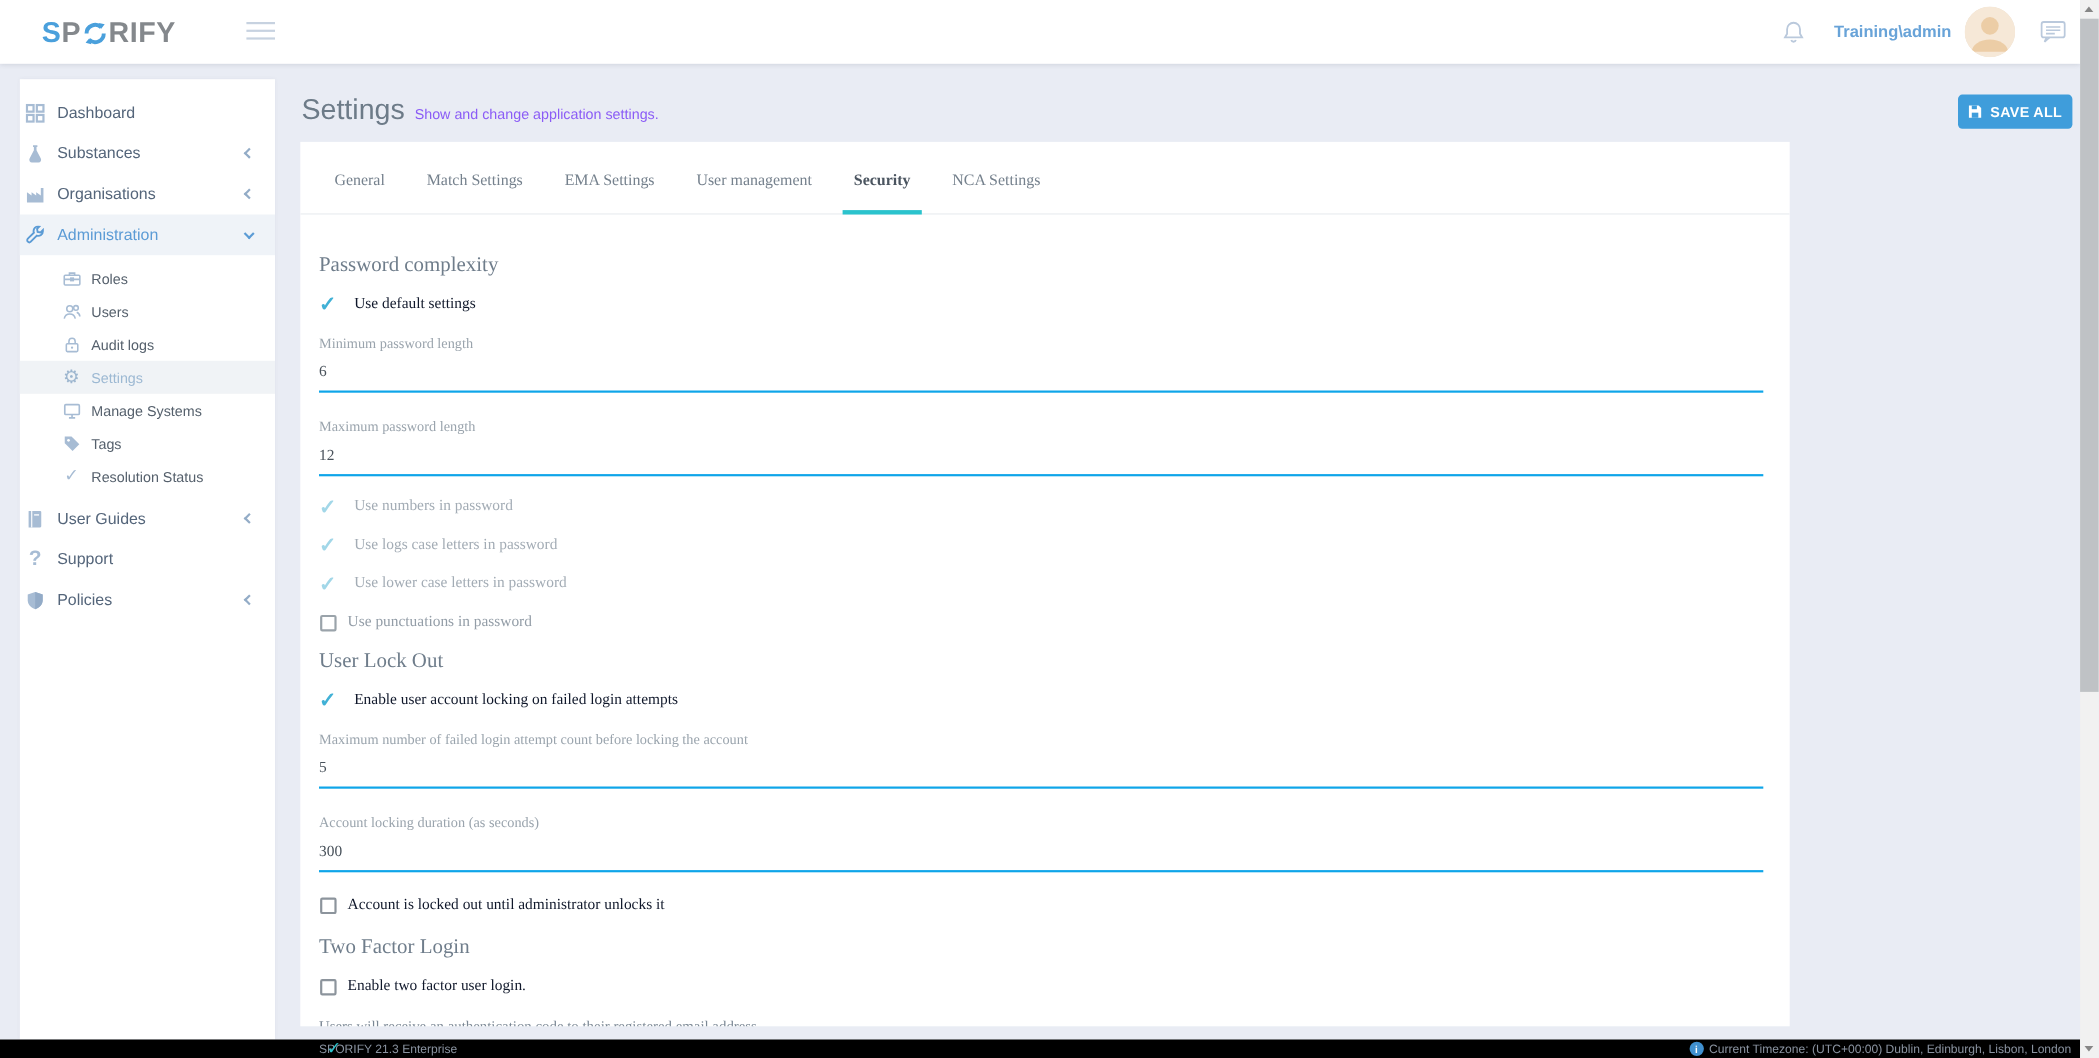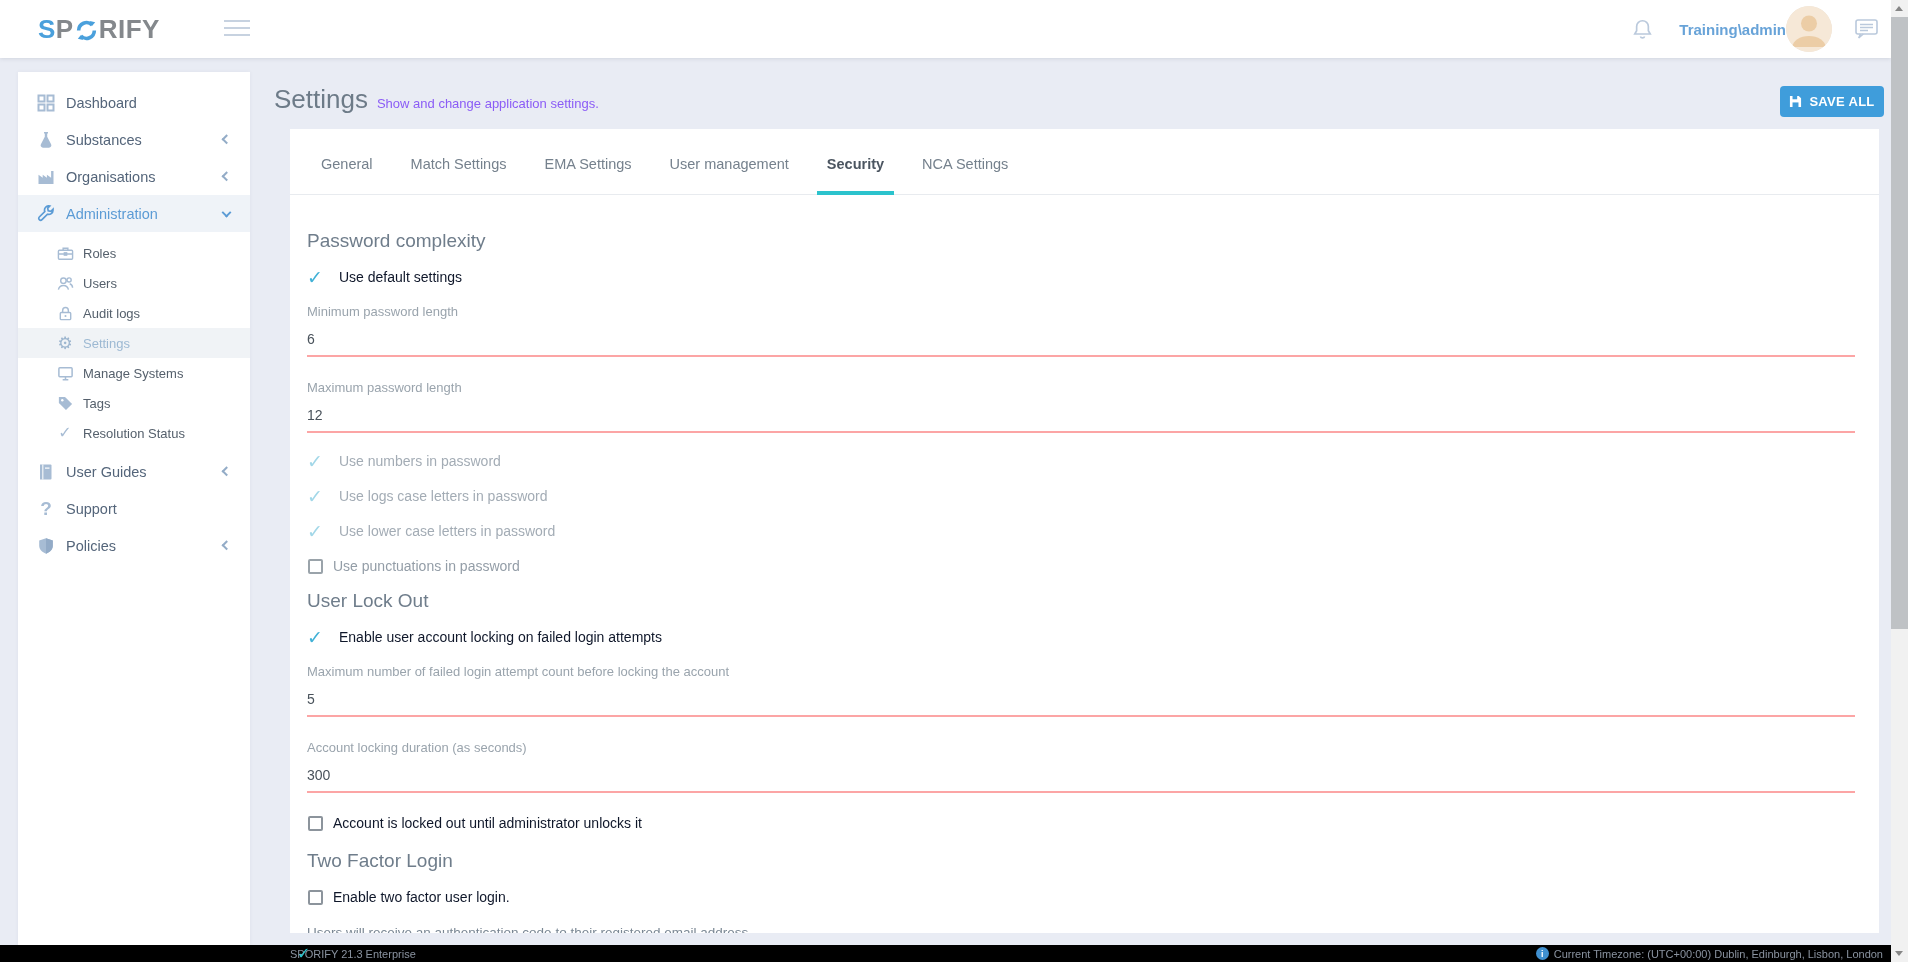--- a/index.html
+++ b/index.html
@@ -15,30 +15,30 @@
     display:flex; align-items:center;
   }
   .logo { margin-left:38px; font-size:26px; font-weight:800; letter-spacing:.5px; display:flex; align-items:center; }
   .logo .blue { color:#4aa0dc; }
   .logo .gray { color:#84888c; }
   .logo svg { margin:2px 1px 0 1px; }
   .hamburger { position:absolute; left:224px; top:20px; width:26px; height:18px; cursor:pointer; }
   .hamburger div { height:2px; background:#c7d2e0; margin-bottom:5px; }
   .nav-right { position:absolute; right:6px; top:0; height:58px; display:flex; align-items:center; }
   .bell { margin-right:26px; }
-  .username { margin-right:0; font-size:15px; font-weight:700; color:#68a3d8; }
+  .username { margin-right:12px; font-size:15px; font-weight:700; color:#68a3d8; }
   .avatar { width:46px; height:46px; border-radius:50%; overflow:hidden; margin-right:22px; box-shadow:0 0 0 1px #eee2d4 inset; }
   .chat { margin-right:6px; }
 
   
   .sidebar {
     position:absolute; left:18px; top:72px; width:232px; height:873px;
     background:#ffffff; box-shadow:0 0 4px rgba(60,70,90,.06); padding-top:12px; z-index:5;
   }
-  .side-item { height:37px; display:flex; align-items:center; padding-left:18px; position:relative;
+  .side-item { height:37px; display:flex; align-items:center; padding-left:4px; position:relative;
     font-size:14.5px; color:#54657a; cursor:pointer; }
   .side-item .ic { width:20px; height:20px; margin-right:10px; display:flex; align-items:center; justify-content:center; }
   .side-item.active-parent { background:#eff3f8; color:#5b9bd5;text-align:right; }
   .sub-list { margin-top:6px; margin-bottom:5px; }
   .sub-item { height:30px; display:flex; align-items:center; padding-left:38px; position:relative;
     font-size:13px; color:#55606c; cursor:pointer; }
   .sub-item .ic { width:18px; height:18px; margin-right:9px; display:flex; align-items:center; justify-content:center; }
   .sub-item.active { background:#f0f3f6; color:#9db9d3; }
   .chev { position:absolute; right:20px; top:50%; width:7px; height:7px;
     border-left:2px solid #93acc7; border-bottom:2px solid #93acc7; }
@@ -52,38 +52,38 @@
   .page-title { font-size:26px; font-weight:400; color:#6d7b88; }
   .page-subtitle { font-size:13px; color:#8b5cf6; margin-left:9px; }
   .save-btn {
     position:absolute; left:1780px; top:86px; width:104px; height:31px; background:#3f9ddb; border:none;
     border-radius:4px; color:#fff; font-size:13px; font-weight:700; letter-spacing:.3px;
     display:flex; align-items:center; justify-content:center; gap:7px; cursor:pointer; z-index:6;
     font-family:inherit;
   }
 
   
-  .card { position:absolute; left:290px; top:129px; width:1589px; height:804px; background:#ffffff; overflow:hidden; z-index:4; }
+  .card { position:absolute; left:273px; top:129px; width:1354px; height:804px; background:#ffffff; overflow:hidden; z-index:4;font-family:Liberation Serif, serif; }
   .tabs { display:flex; gap:38px; padding:24px 0 0 31px; border-bottom:1px solid #e8ebef; }
   .tab { position:relative; padding-bottom:19px; font-size:14.5px; color:#75818d; line-height:22px; cursor:pointer; }
   .tab.active { color:#4b5560; font-weight:700; }
   .tab.active::after { content:""; position:absolute; left:-10px; right:-10px; bottom:-1px; height:4px; background:#2bc3cd; }
 
   .form { padding:34px 24px 0 17px; }
   .sec-heading { font-size:19px; font-weight:400; color:#6f7d8b; line-height:24px; }
   .checkrow { display:flex; align-items:center; margin-top:12px; height:24px; cursor:pointer; }
   .check-icon { width:22px; font-size:19px; font-weight:600; color:#41b1d6; line-height:1; text-align:left; }
   .checkrow.muted .check-icon { color:#a2d7e8; }
   .checkrow .lbl { margin-left:10px; font-size:14px; color:#0f172a; }
   .checkrow.muted .lbl { color:#a3acb5; }
   .box { width:15px; height:15px; border:2px solid #8c949c; border-radius:2px; margin-left:1px; background:#fff; }
   .checkrow.light-box .box { border-color:#9aa3aa; }
   .checkrow.light-box .lbl { color:#939da7; }
 
-  .field { margin-top:14px; border-bottom:2px solid #fca5a5; padding-bottom:7px; }
+  .field { margin-top:14px; border-bottom:2px solid #0ea5e9; padding-bottom:7px; }
   .f-label { font-size:13px; color:#9aa4ad; line-height:18px; }
   .f-value { margin-top:9px; font-size:14px; color:#49525b; line-height:18px; }
 
   .opts { margin-top:16px; }
   .opts .checkrow { margin-top:0; margin-bottom:11px; }
   .gap-lg { margin-top:22px; }
   .note { margin-top:16px; font-size:13.5px; color:#7a8794; }
 
   
   .footer { position:absolute; left:0; bottom:0; width:1891px; height:17px; background:#000000;

